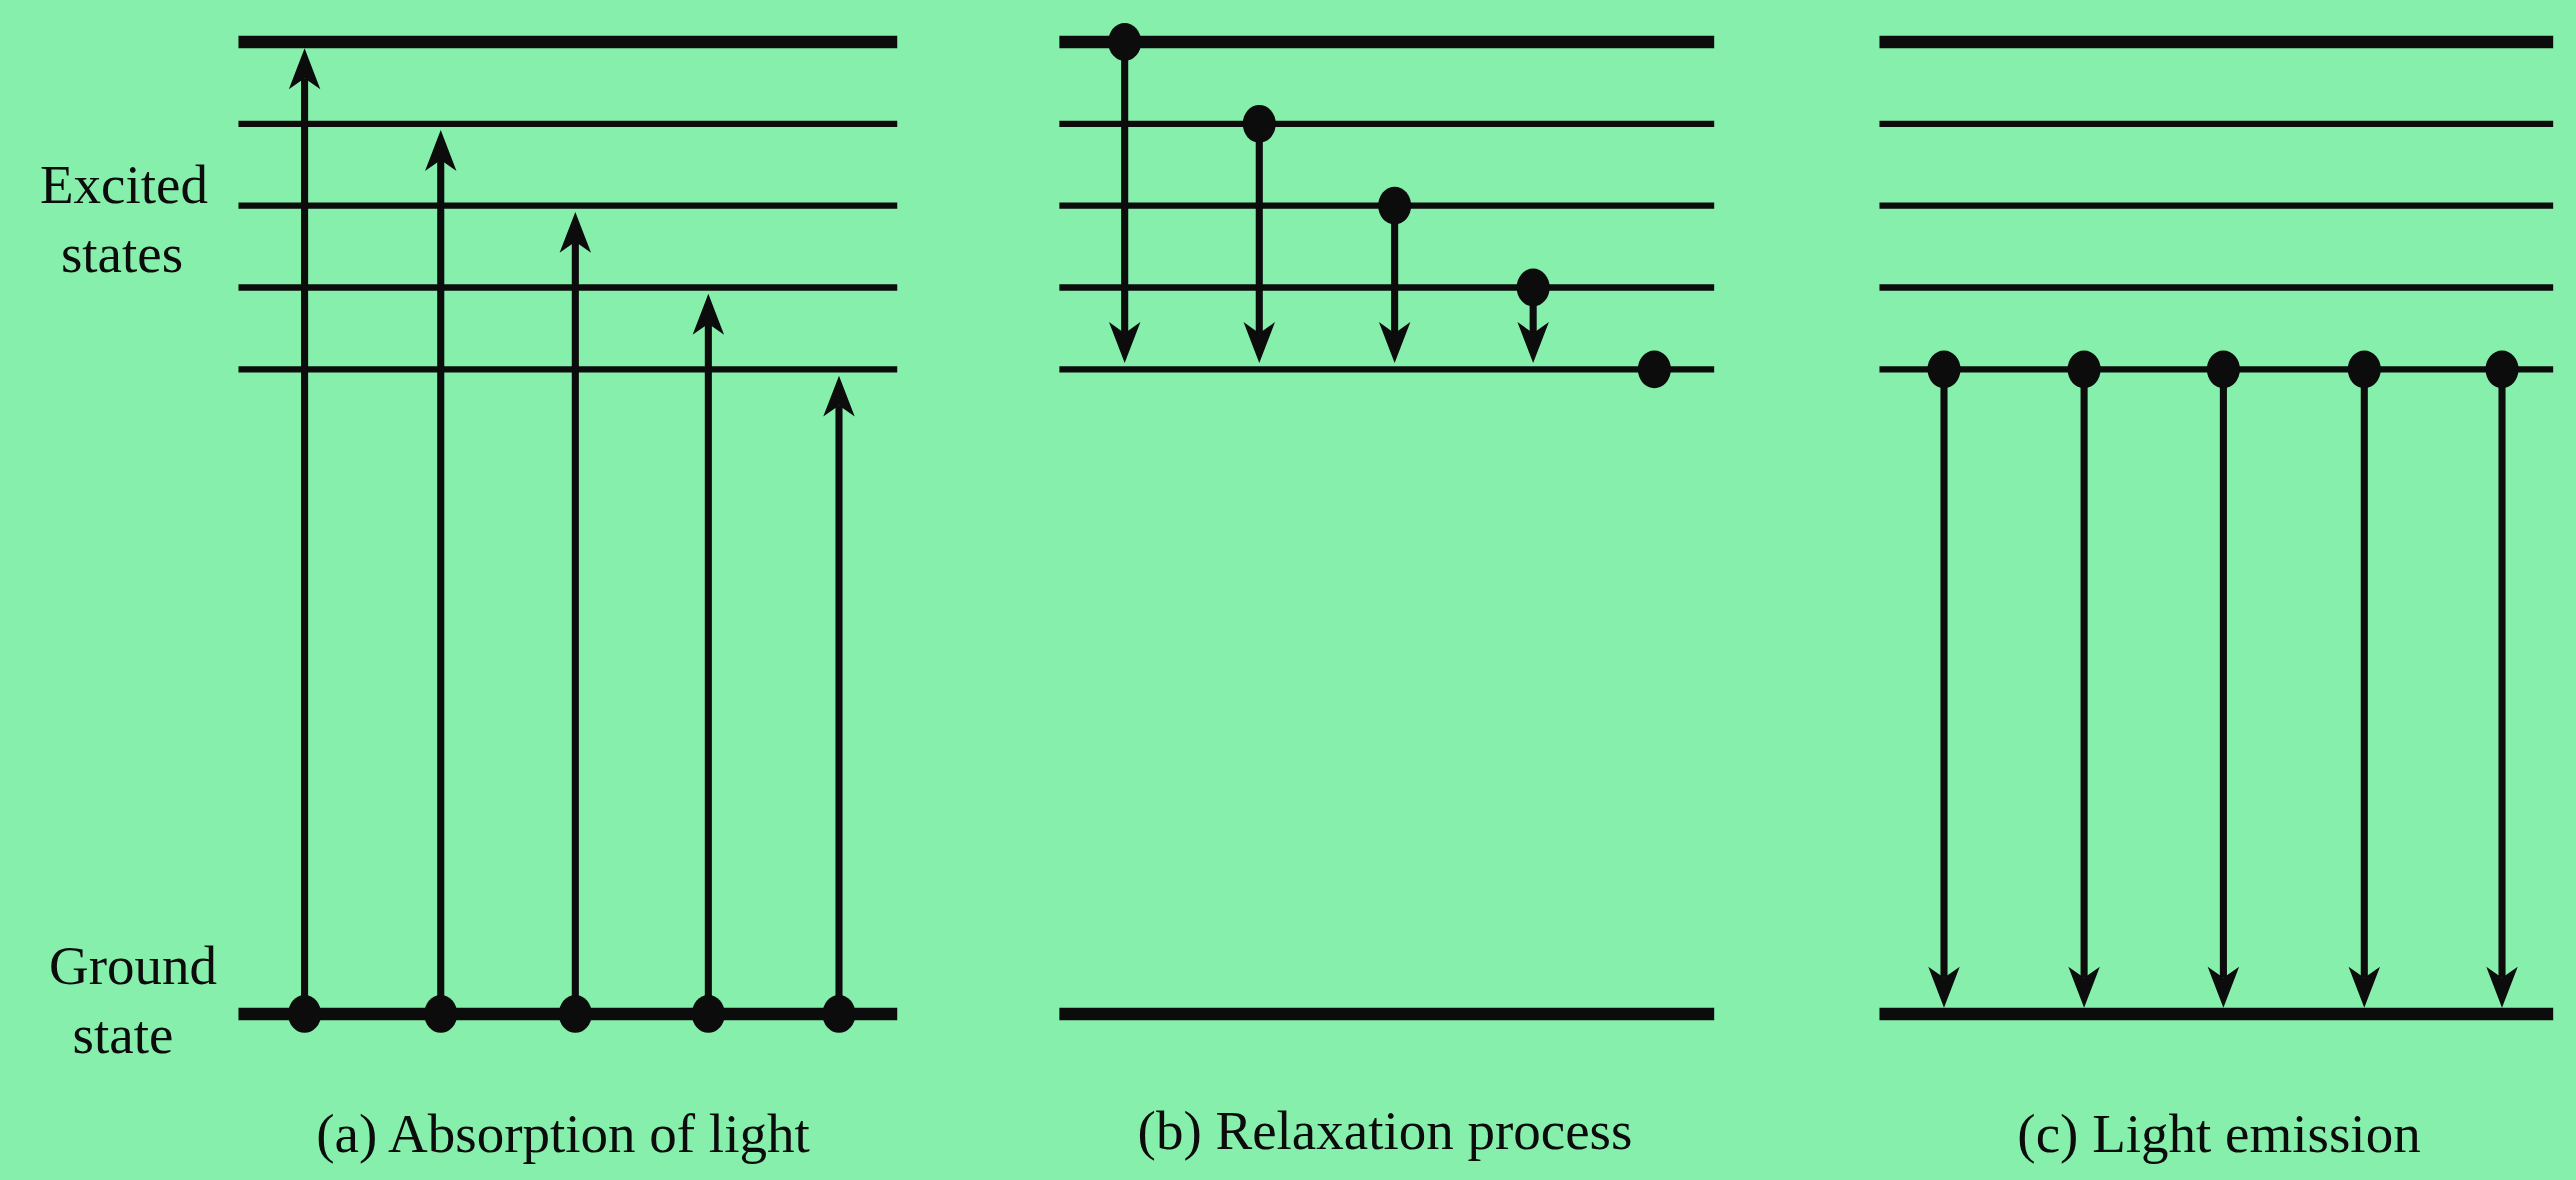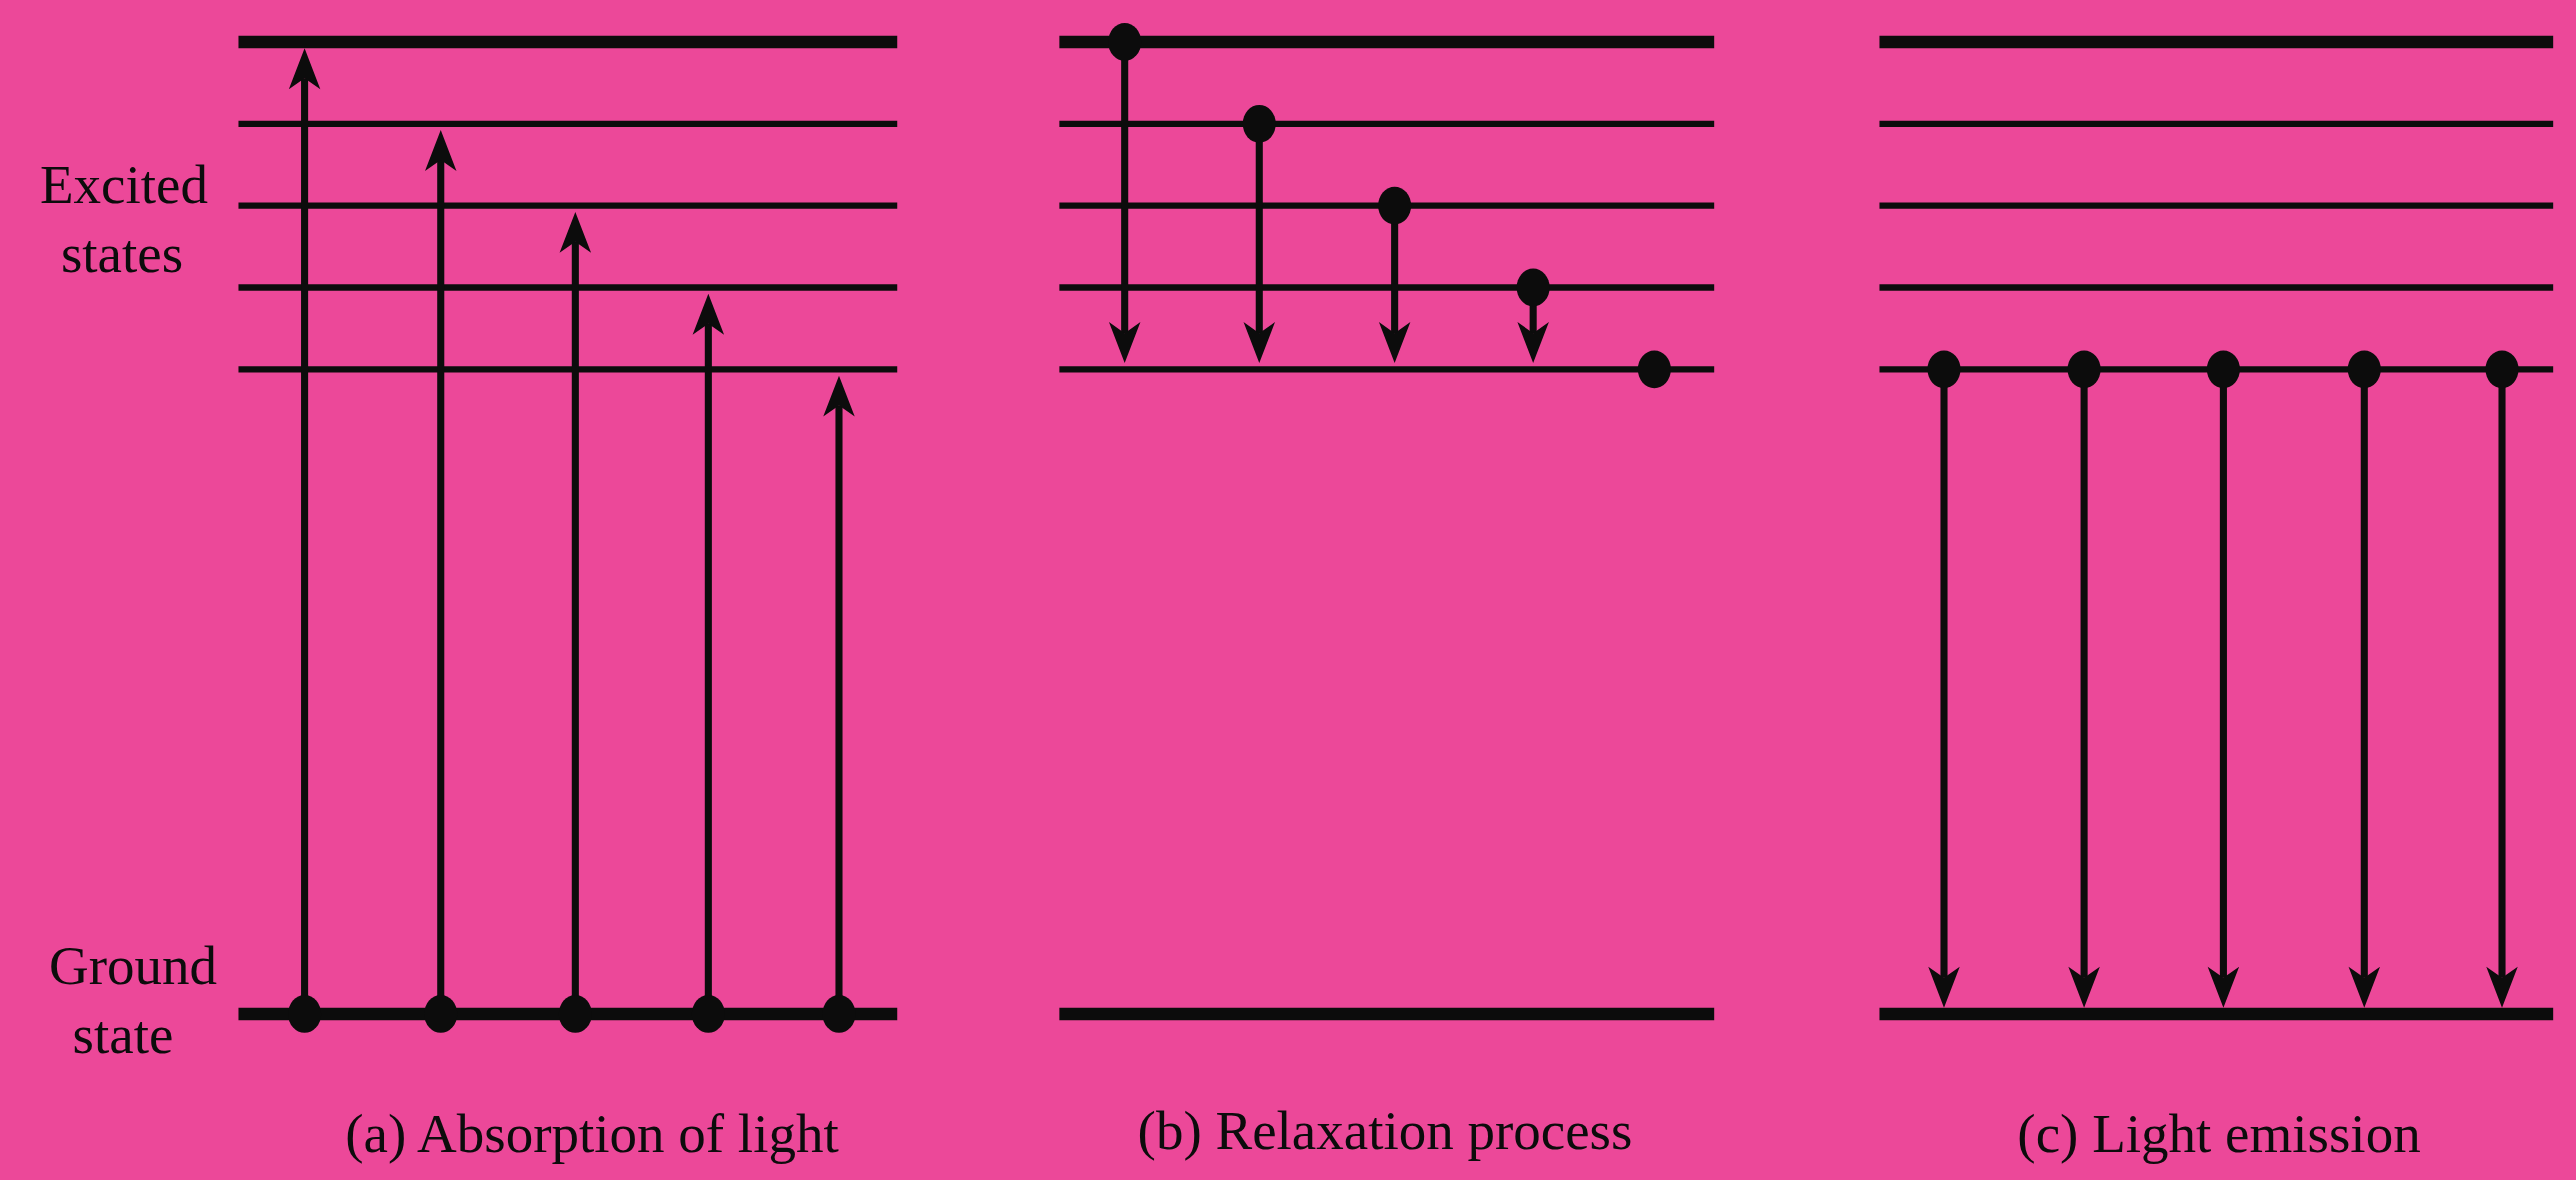--- a/index.html
+++ b/index.html
@@ -1,20 +1,20 @@
 <!DOCTYPE html>
 <html style="font-size:12.6px"><head>
 <meta charset="utf-8">
 <style>
   html,body{margin:0;padding:0;background:#ffffff;}
   .figure{
     position:relative;
     width:2576px;
     height:1181px;
-    background:#ec4899;
+    background:#86efac;
     font-family:"Liberation Serif","DejaVu Serif",serif;
     overflow:hidden;
   }
   .figure svg{position:absolute;left:0;top:0;}
   .side-label,.caption{
     position:absolute;
     transform:translate(-50%,-50%);
     font-size:55px;
     line-height:1;
     color:#0c0c0c;
@@ -90,18 +90,18 @@
       <ellipse cx="3004" cy="469" rx="21" ry="24" fill="#0c0c0c"></ellipse>
       <ellipse cx="3179" cy="469" rx="21" ry="24" fill="#0c0c0c"></ellipse>
     </svg>
 
   <div class="side-label" style="left:124px; top:184px;">Excited</div>
   <div class="side-label" style="left:122px; top:253px;">states</div>
 
   <div class="side-label" style="left:133px; top:965px;">Ground</div>
   <div class="side-label" style="left:123px; top:1034px;">state</div>
 
-  <div class="caption" style="left:563px; top:1133px;margin-left:29px;">(a) Absorption of light</div>
+  <div class="caption" style="left:563px; top:1133px;">(a) Absorption of light</div>
   <div class="caption" style="left:2219px; top:1133px;">(c) Light emission</div>
   <div class="caption" style="left:1385px; top:1130px;">(b) Relaxation process</div>
 
 </div>
 
 
 </body></html>

